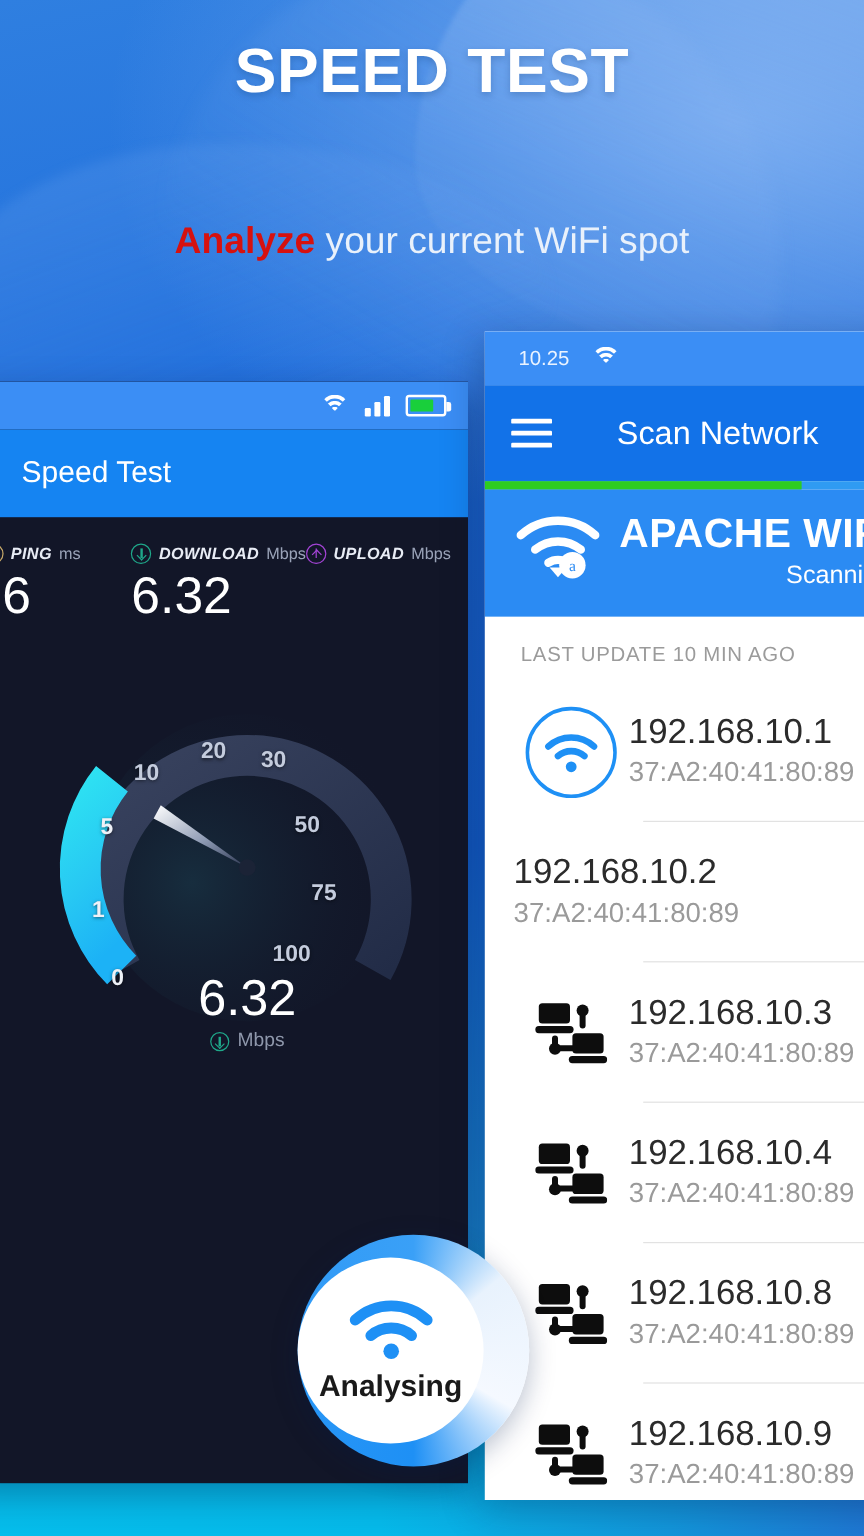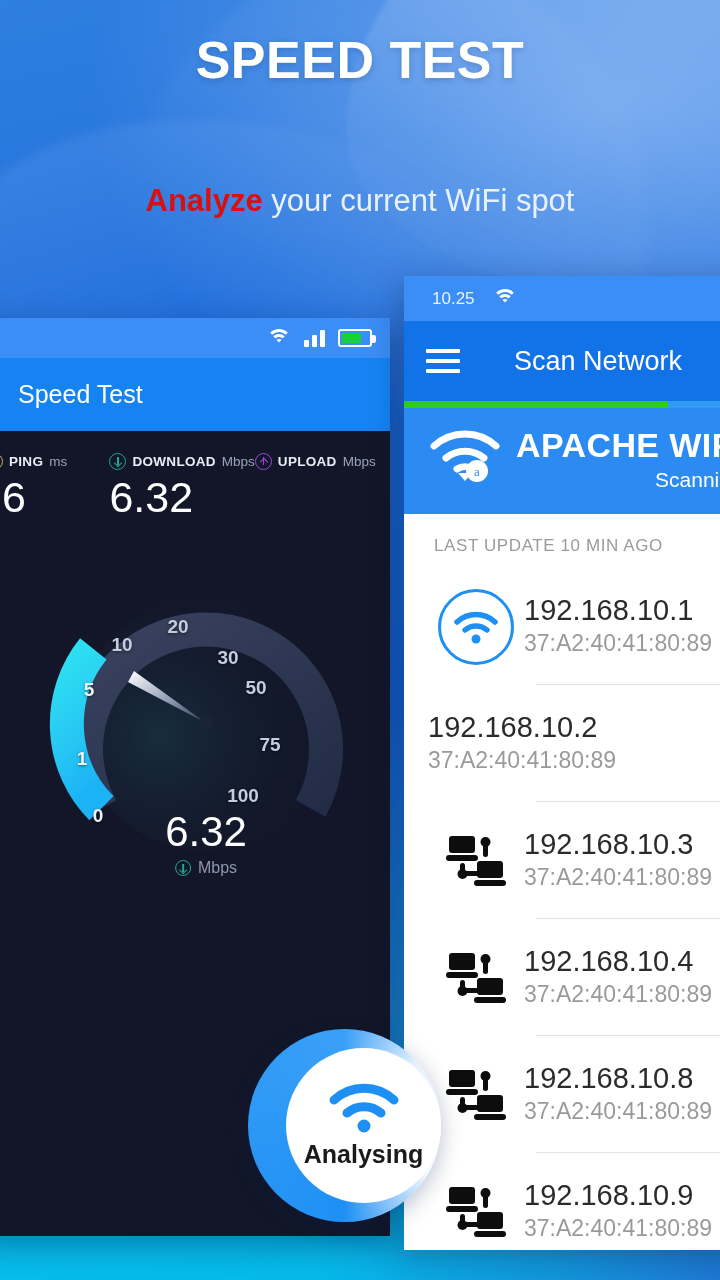--- a/index.html
+++ b/index.html
@@ -120,21 +120,21 @@
   }
   .m-ico::after{
     content:""; position:absolute; left:50%; width:5px; height:5px;
     border-right:1.6px solid currentColor; border-bottom:1.6px solid currentColor;
   }
   .m-ico.dn::after{ top:6px; margin-left:-2.7px; transform:rotate(45deg); }
   .m-ico.up{ }
   .m-ico.up::after{ top:5px; margin-left:-2.7px; transform:rotate(-135deg); }
   .m-ico.dlc { color:#1fa88a; }
   .m-ico.ulc { color:#a444d6; }
-  .m-name { font-size:13.5px; font-weight:bold; color:#e8ecf5; letter-spacing:.3px; }
+  .m-name { font-size:13.5px; font-weight:bold; color:#e8ecf5; letter-spacing:.3px;font-style:italic; }
   .m-unit { font-size:13.5px; color:#9aa3b8; }
   .m-val  { font-size:43px; color:#fff; font-weight:300; line-height:52px; margin-top:1px; }
   .m-ping .m-val { margin-left:-8px; }
 
   
   .gauge-wrap {
     position:relative; width:340px; height:330px; margin:30px auto 0 72px;
   }
   .gauge-wrap svg { position:absolute; left:0; top:0; }
   .g-lbl {
@@ -199,21 +199,21 @@
   .wifi-circle {
     width:76px; height:76px; border-radius:50%; border:3px solid #1e90f5;
     display:flex; align-items:center; justify-content:center;
   }
 
   
   .analysing {
     position:absolute; left:248px; top:1029px; width:193px; height:193px;
     border-radius:50%;
     background:conic-gradient(from 180deg, #1e90f5 0deg, #3aa0f7 180deg, #e8f2fd 230deg, #f5f9ff 300deg, #1e90f5 360deg);
-    display:flex; align-items:center; justify-content:flex-end;
+    display:flex; align-items:center; justify-content:flex-start;
     box-shadow:0 6px 22px rgba(0,30,80,.28);
   }
   .analysing .inner {
     width:155px; height:155px; border-radius:50%; background:#fff;
     display:flex; flex-direction:column; align-items:center; justify-content:center;
     gap:2px;
   }
   .analysing .lbl { font-size:25px; color:#1a1a1a; font-weight:bold; }
 </style>
 </head>
@@ -316,21 +316,21 @@
 
       <path d="M 170 170 L 98 118 L 92 129 Z" fill="url(#needleGrad)"></path>
       <circle cx="170" cy="170" r="7" fill="#1b2336"></circle>
     </svg>
 
     <span class="g-lbl" style="left:62px;  top:263px;">0</span>
     <span class="g-lbl" style="left:46px;  top:206px;">1</span>
     <span class="g-lbl" style="left:53px;  top:137px;">5</span>
     <span class="g-lbl dim" style="left:86px;  top:92px;">10</span>
     <span class="g-lbl dim" style="left:142px; top:74px;">20</span>
-    <span class="g-lbl dim" style="left:192px; top:105px;">30</span>
+    <span class="g-lbl dim" style="left:192px; top:81px;">30</span>
     <span class="g-lbl dim" style="left:220px; top:135px;">50</span>
     <span class="g-lbl dim" style="left:234px; top:192px;text-align:right;">75</span>
     <span class="g-lbl dim" style="left:207px; top:243px;">100</span>
 
     <div class="g-read">
       <div class="num">6.32</div>
       <div class="unit">
         <span class="m-ico dn dlc"></span>
         <span>Mbps</span>
       </div>

